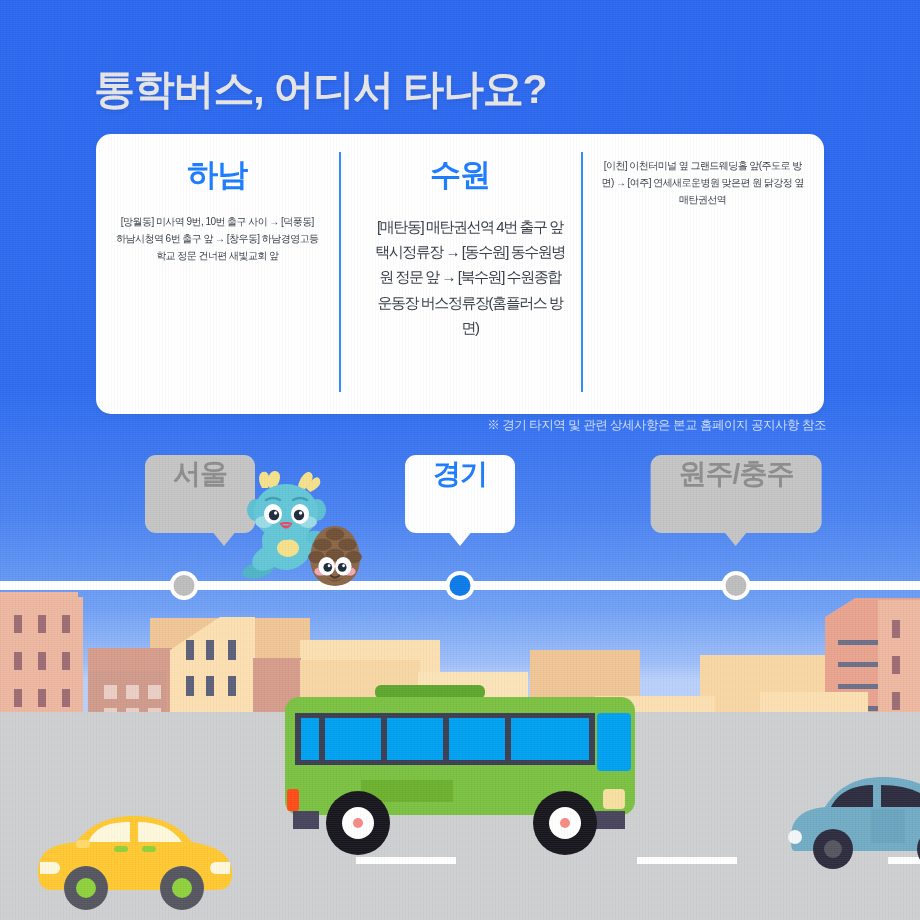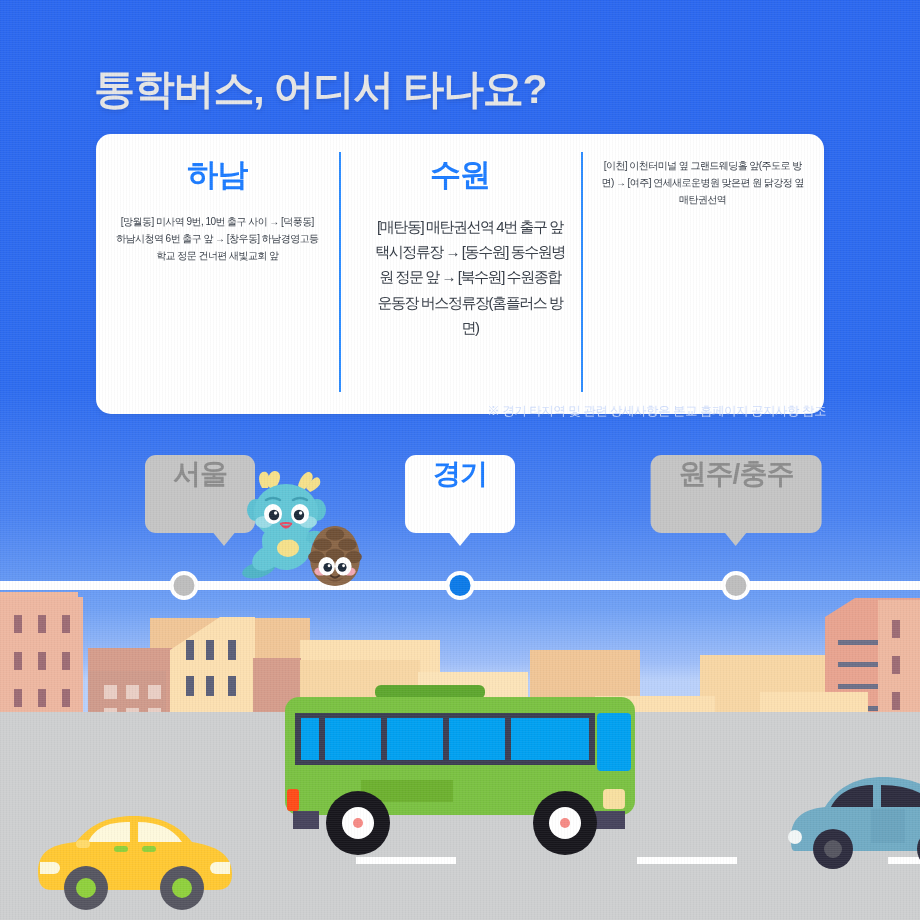--- a/index.html
+++ b/index.html
@@ -93,21 +93,21 @@
   .col.narrow .col-body {
     font-size: 15px;
     letter-spacing: -1.45px;
     padding: 0 0px;
     margin-left: 20px;
   }
 
   
   .footnote {
     position: absolute;
-    right: 94px; top: 403px;
+    right: 94px; top: 417px;
     font-size: 12.5px;
     color: #cfddfb;
     letter-spacing: -0.5px;
     white-space: nowrap;
   }
 
   
   .track {
     position: absolute;
     left: 0; right: 0;

